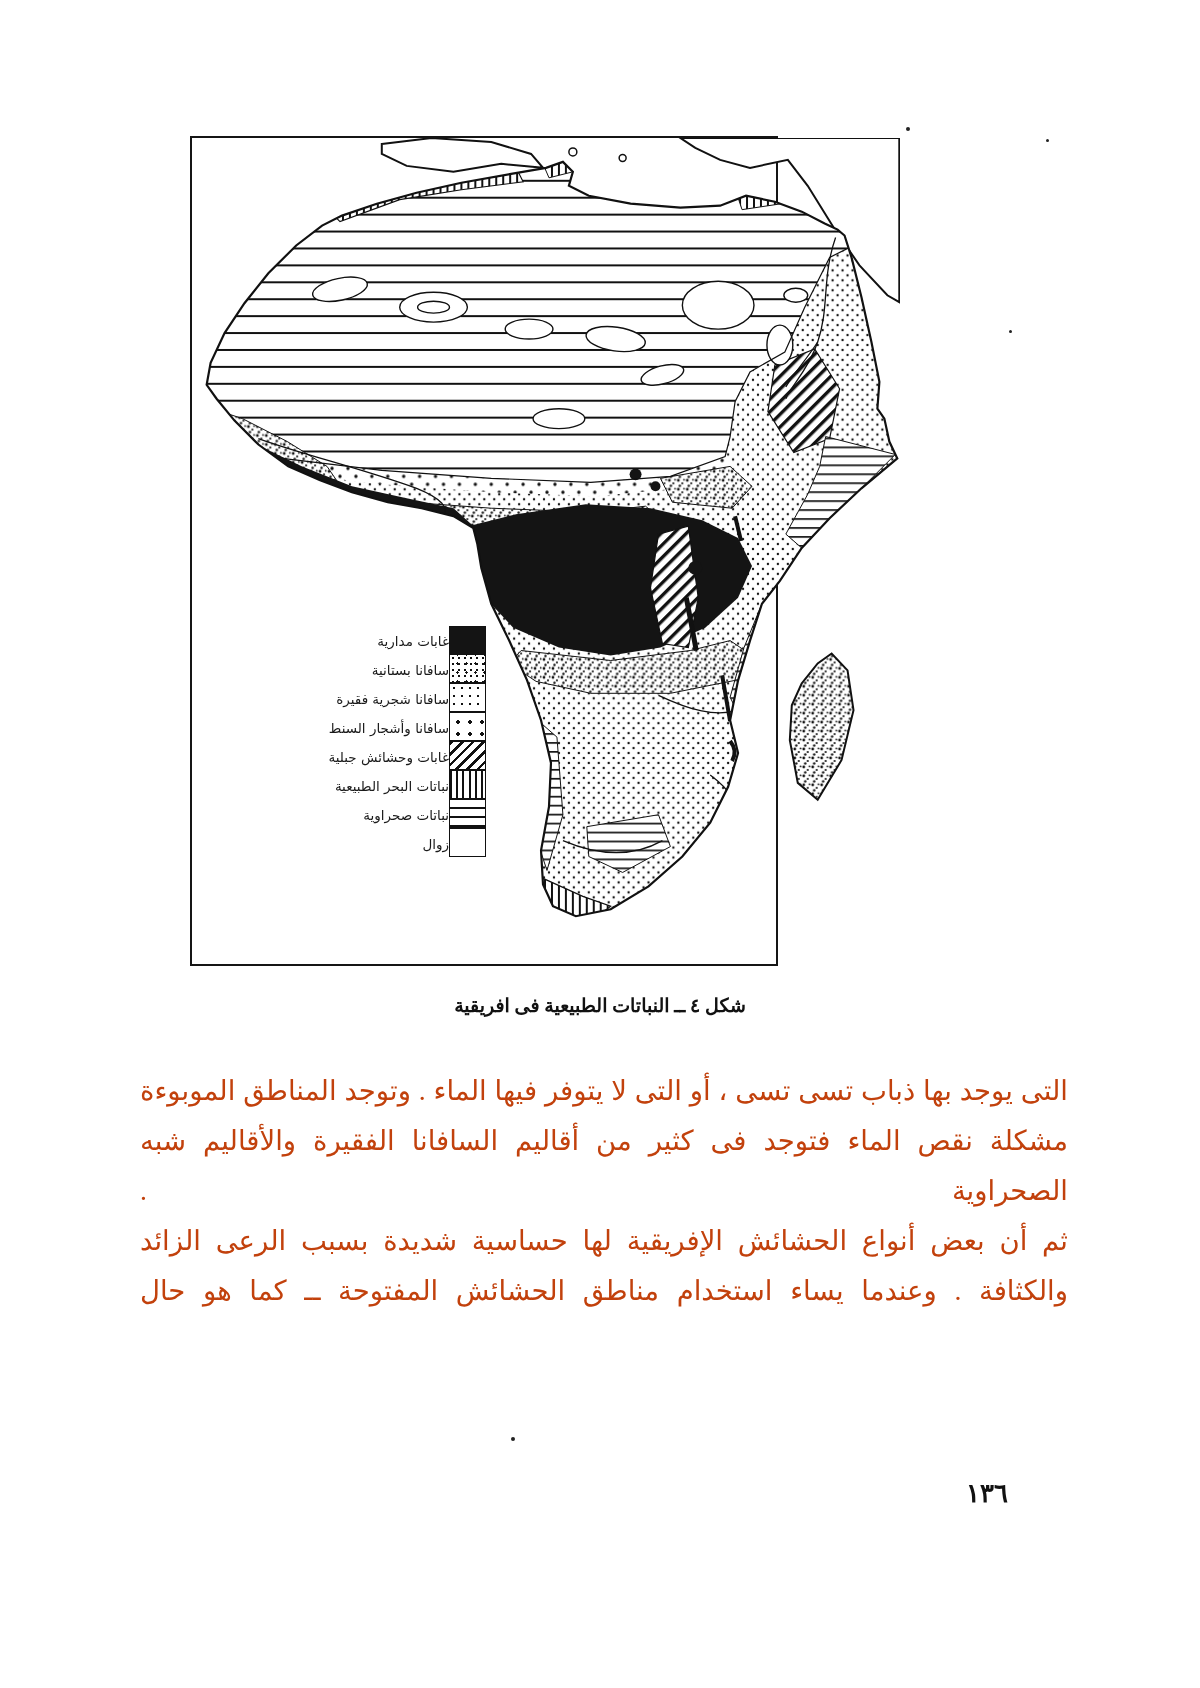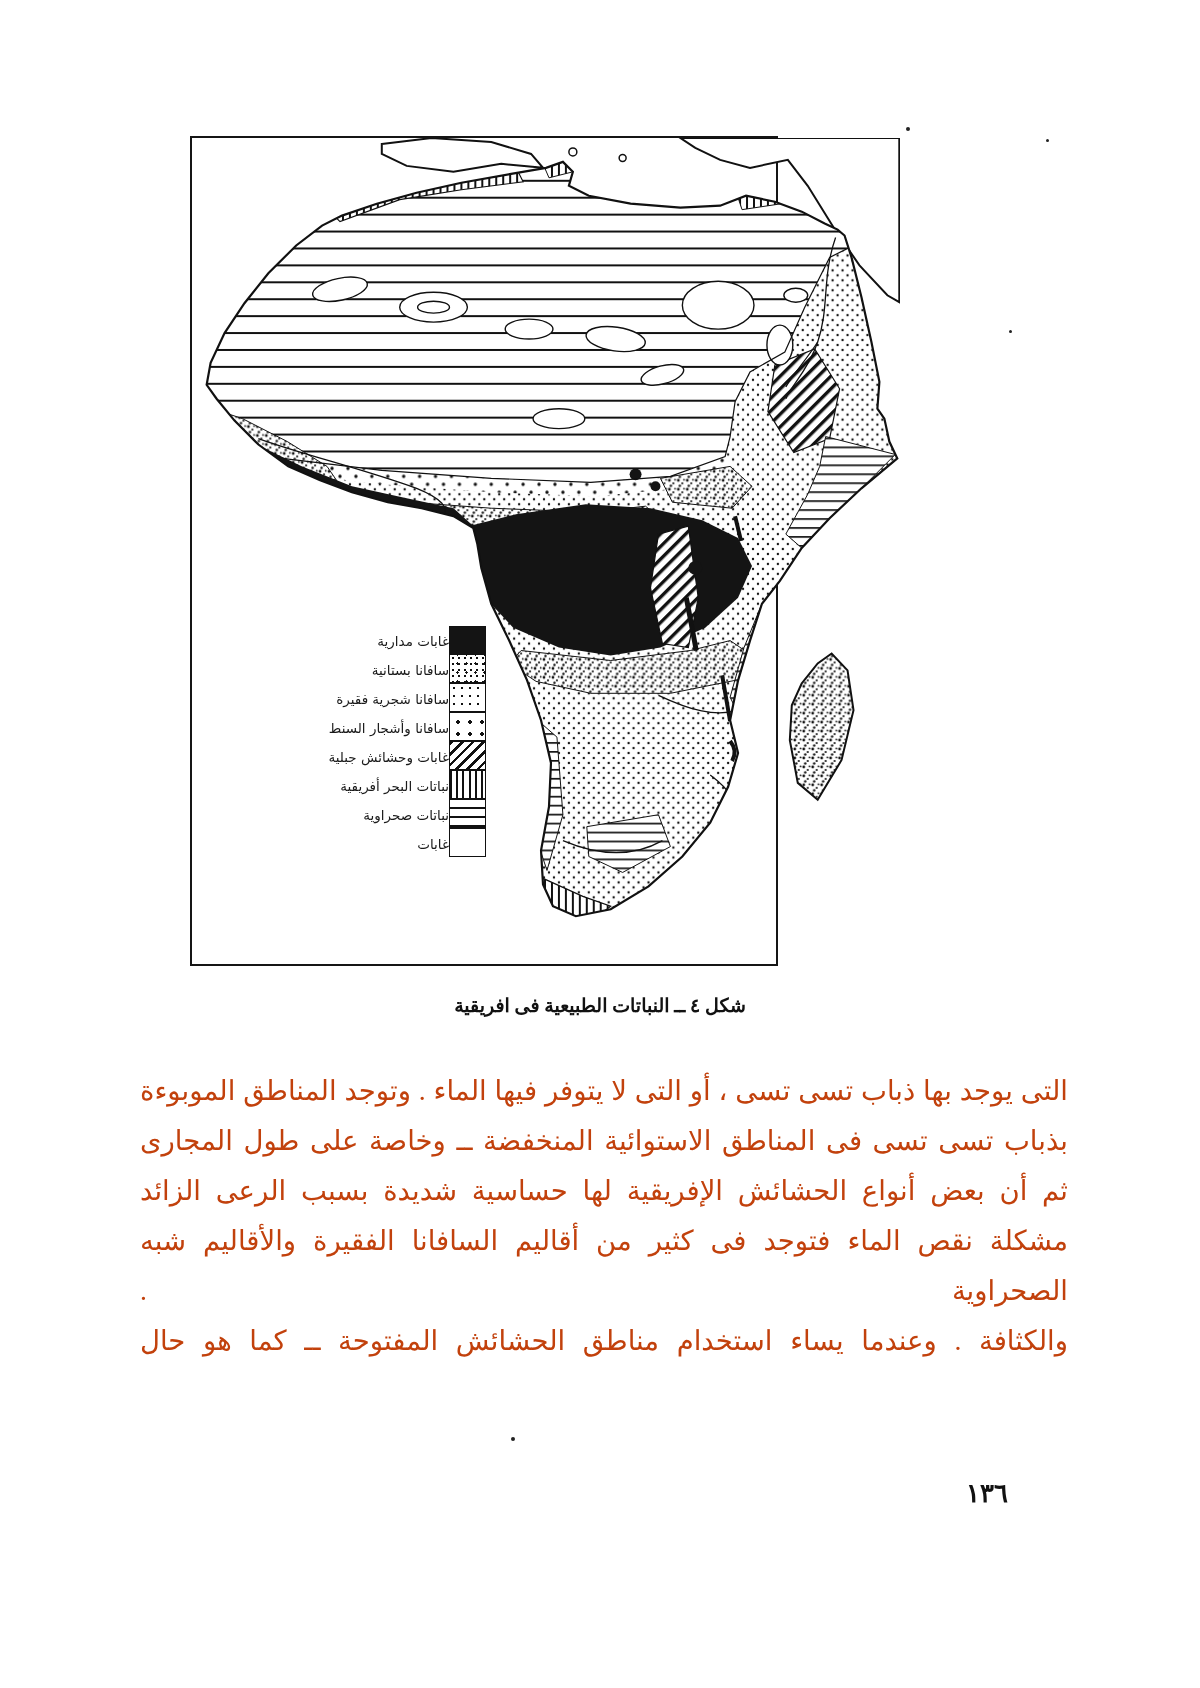--- a/index.html
+++ b/index.html
@@ -216,41 +216,40 @@
       </div>
       <div class="legend-row">
         <span class="legend-label">سافانا وأشجار السنط</span>
         <span class="swatch sw-dots-sparse"></span>
       </div>
       <div class="legend-row">
         <span class="legend-label">غابات وحشائش جبلية</span>
         <span class="swatch sw-diag"></span>
       </div>
       <div class="legend-row">
-        <span class="legend-label">نباتات البحر أفريقية</span>
+        <span class="legend-label">نباتات البحر الطبيعية</span>
         <span class="swatch sw-vert"></span>
       </div>
       <div class="legend-row">
         <span class="legend-label">نباتات صحراوية</span>
         <span class="swatch sw-horiz"></span>
       </div>
       <div class="legend-row">
-        <span class="legend-label">غابات</span>
+        <span class="legend-label">زوال</span>
         <span class="swatch sw-blank"></span>
       </div>
     </div>
   </div>
 
   <div class="caption">شكل ٤ ــ النباتات الطبيعية فى افريقية</div>
 
   <div class="bodytext">
     <div class="tline">التى يوجد بها ذباب تسى تسى ، أو التى لا يتوفر فيها الماء . وتوجد المناطق الموبوءة</div>
-    <div class="tline">بذباب تسى تسى فى المناطق الاستوائية المنخفضة ــ وخاصة على طول المجارى</div>
+    <div class="tline">مشكلة نقص الماء فتوجد فى كثير من أقاليم السافانا الفقيرة والأقاليم شبه الصحراوية .</div>
     <div class="tline">ثم أن بعض أنواع الحشائش الإفريقية لها حساسية شديدة بسبب الرعى الزائد</div>
-    <div class="tline">مشكلة نقص الماء فتوجد فى كثير من أقاليم السافانا الفقيرة والأقاليم شبه الصحراوية .</div>
     <div class="tline">والكثافة . وعندما يساء استخدام مناطق الحشائش المفتوحة ــ كما هو حال</div>
   </div>
 
   <div class="pagenum">١٣٦</div>
 
   <div class="speck" style="left:906px;top:127px;width:4px;height:4px;"></div>
   <div class="speck" style="left:1046px;top:139px;width:3px;height:3px;"></div>
   <div class="speck" style="left:1009px;top:330px;width:3px;height:3px;"></div>
   <div class="speck" style="left:511px;top:1437px;width:4px;height:4px;"></div>
 </div>

